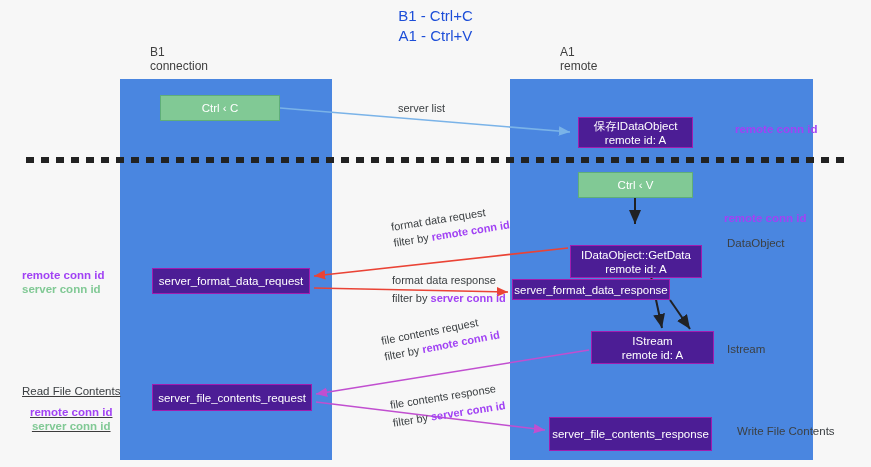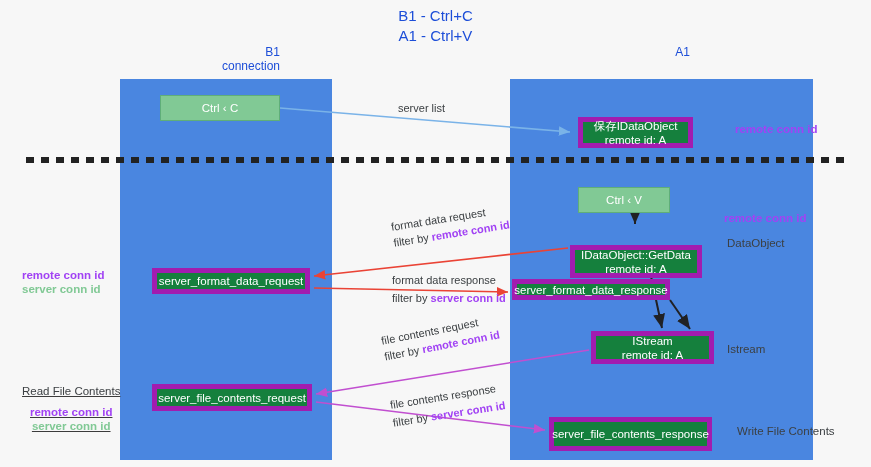--- a/index.html
+++ b/index.html
@@ -16,21 +16,21 @@
 
   
   #title{
     left:0;top:6px;width:871px;
     text-align:center;
     font-size:15px;line-height:20px;color:#1d4ed8;
   }
 
   
   .col-head{
-    text-align:right;font-size:12px;line-height:14px;color:#1d4ed8;
+    text-align:left;font-size:12px;line-height:14px;color:#404040;
   }
   #head-b1{left:150px;top:45px;width:130px;}
   #head-a1{left:560px;top:45px;width:130px;}
 
   
   .lane{background:#4a86e0;}
   #lane-b1{left:120px;top:79px;width:212px;height:381px;}
   #lane-a1{left:510px;top:79px;width:303px;height:381px;}
 
   
@@ -43,26 +43,26 @@
   .node{
     box-sizing:border-box;
     display:flex;align-items:center;justify-content:center;
     flex-direction:column;
     text-align:center;
     color:#ffffff;
     font-size:11.5px;line-height:14px;
     padding:2px 6px;
   }
   .node.green{background:#81c995;border:1px solid #5fae79;}
-  .node.orange{background:#15803d;border:5px solid #a21caf;}
+  .node.orange{background:#4c1d95;border:1px solid #a21caf;}
   .node .l2{display:block;}
 
   #n-ctrlc{left:160px;top:95px;width:120px;height:26px;}
   #n-saveido{left:578px;top:117px;width:115px;height:31px;}
-  #n-ctrlv{left:578px;top:187px;width:92px;height:26px;}
+  #n-ctrlv{left:578px;top:172px;width:115px;height:26px;}
   #n-getdata{left:570px;top:228px;width:132px;height:33px;margin-top:17px;}
   #n-sfdreq{left:152px;top:268px;width:158px;height:26px;}
   #n-sfdresp{left:512px;top:279px;width:158px;height:21px;}
   #n-istream{left:591px;top:331px;width:123px;height:33px;}
   #n-sfcreq{left:152px;top:384px;width:160px;height:27px;}
   #n-sfcresp{left:549px;top:417px;width:163px;height:34px;}
 
   
   .side{font-size:11.5px;line-height:14px;}
   .purple{color:#a142f4;font-weight:bold;}
@@ -106,20 +106,21 @@
     <div>B1 - Ctrl+C</div>
     <div>A1 - Ctrl+V</div>
   </div>
 
   <div class="abs col-head" id="head-b1">
     <div>B1</div>
     <div>connection</div>
   </div>
   <div class="abs col-head" id="head-a1">
     <div>A1</div>
+    <div>remote</div>
   </div>
 
   <div class="abs lane" id="lane-b1"></div>
   <div class="abs lane" id="lane-a1"></div>
 
   <div class="abs" id="divider"></div>
 
   <svg id="edges" viewBox="0 0 871 467">
     <defs>
       <marker id="ar-blue" markerWidth="8" markerHeight="8" refX="7" refY="3" orient="auto">

